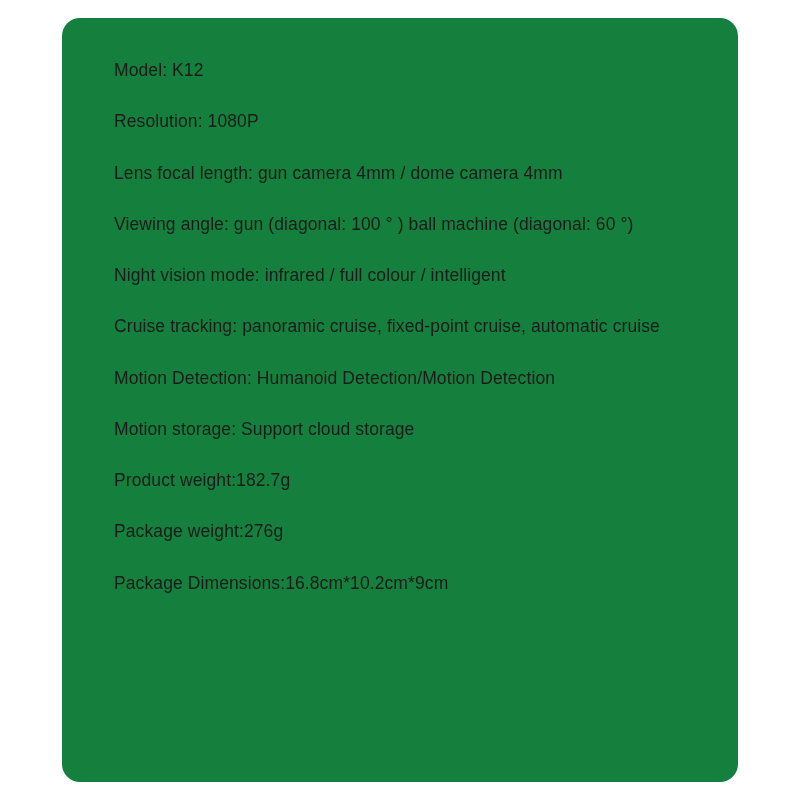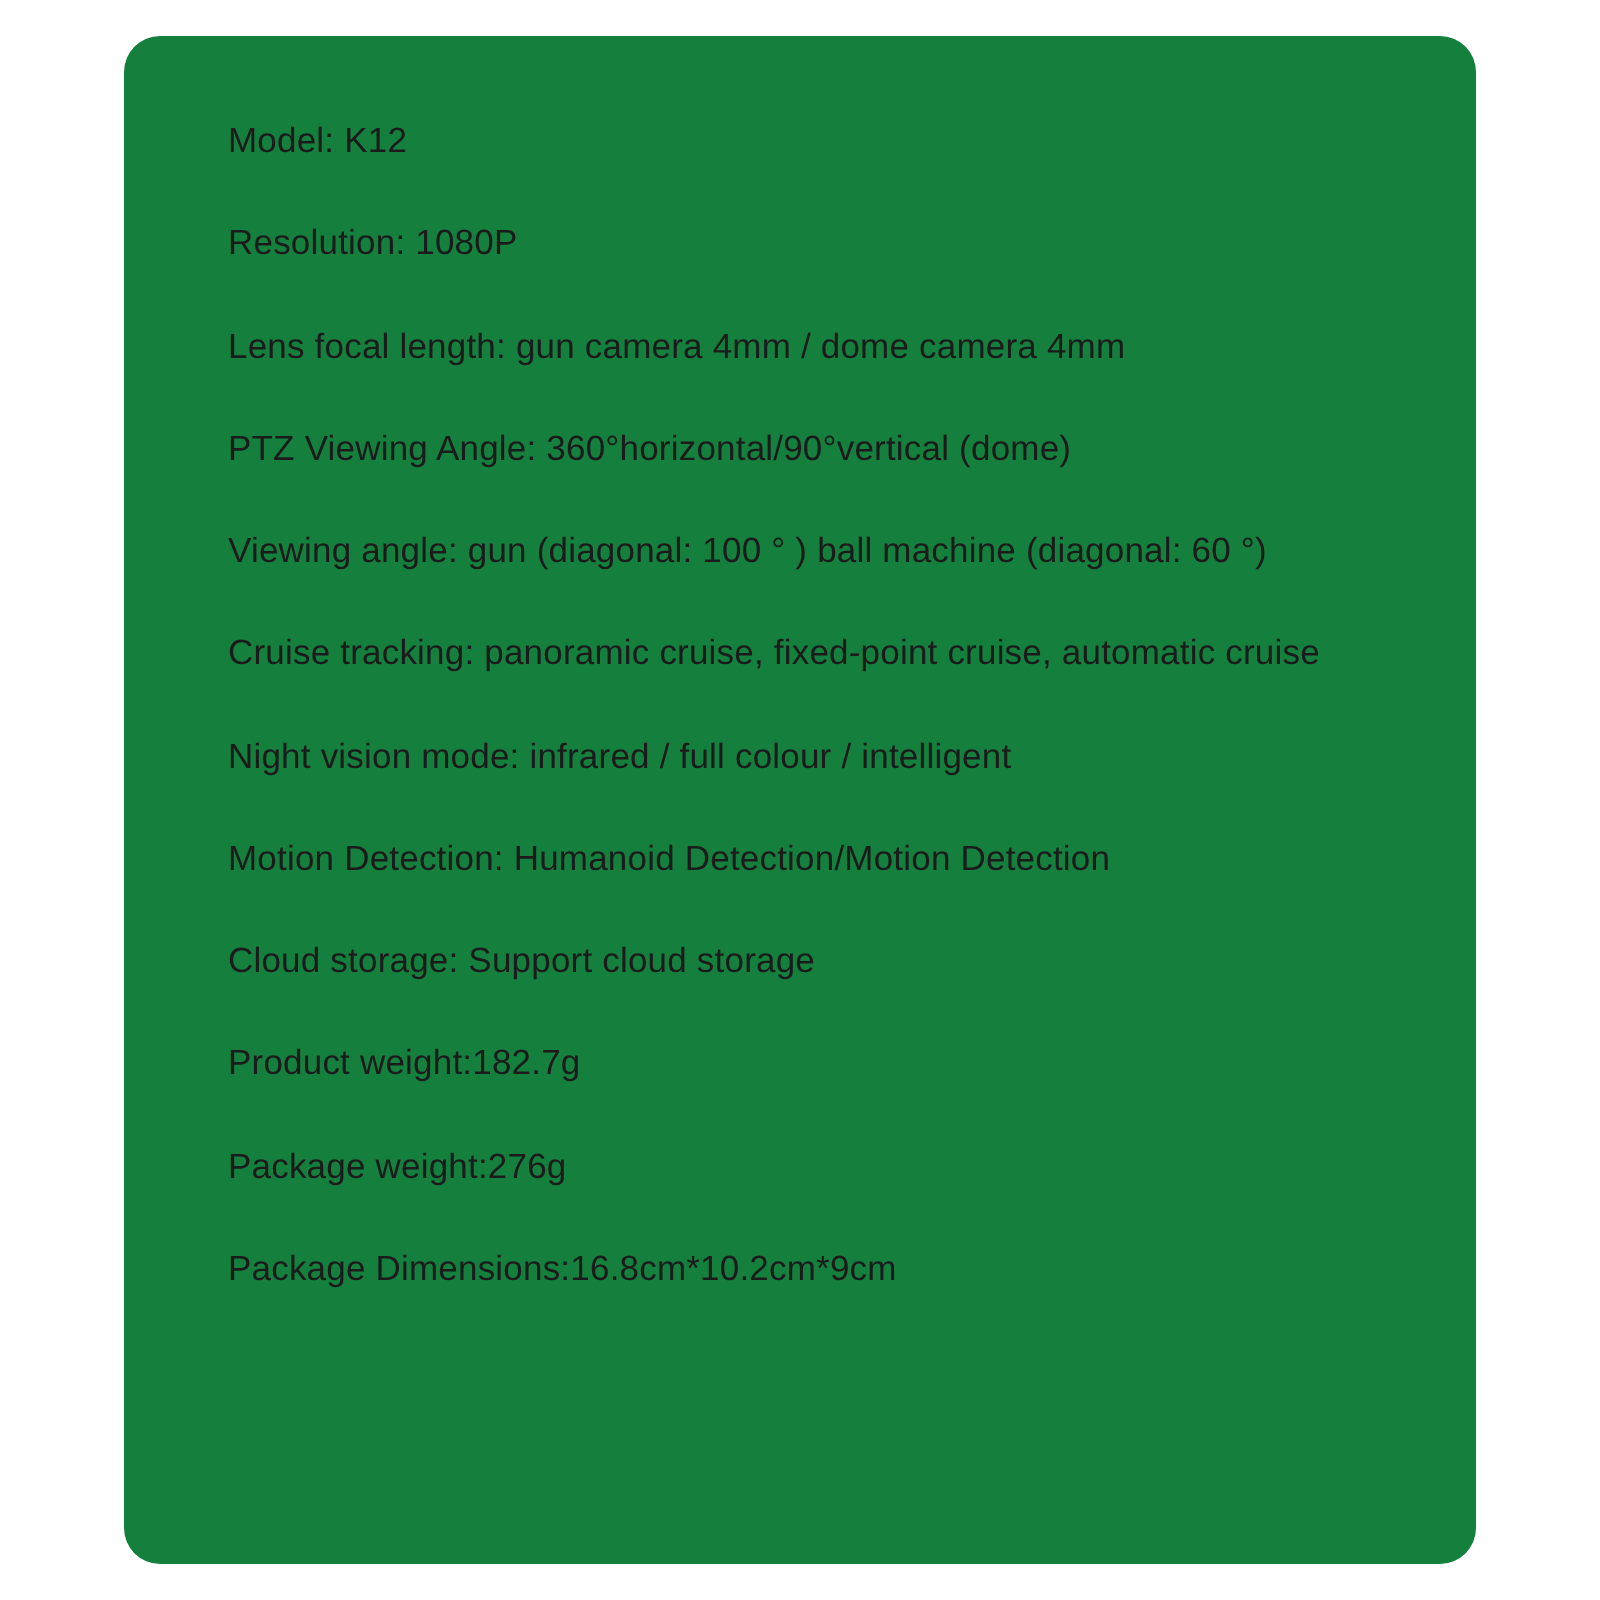--- a/index.html
+++ b/index.html
@@ -43,23 +43,22 @@
   }
 </style>
 </head>
 <body>
 
 <div id="spec-card">
   <div id="spec-list">
     <div class="spec-line">Model: K12</div>
     <div class="spec-line">Resolution: 1080P</div>
     <div class="spec-line">Lens focal length: gun camera 4mm / dome camera 4mm</div>
-    <div class="spec-line">PTZ Viewing Angle: 360°horizontal/90°vertical (dome)</div>
     <div class="spec-line">Viewing angle: gun (diagonal: 100 ° ) ball machine (diagonal: 60 °)</div>
+    <div class="spec-line">Night vision mode: infrared / full colour / intelligent</div>
     <div class="spec-line">Cruise tracking: panoramic cruise, fixed-point cruise, automatic cruise</div>
-    <div class="spec-line">Night vision mode: infrared / full colour / intelligent</div>
     <div class="spec-line">Motion Detection: Humanoid Detection/Motion Detection</div>
-    <div class="spec-line">Cloud storage: Support cloud storage</div>
+    <div class="spec-line">Motion storage: Support cloud storage</div>
     <div class="spec-line">Product weight:182.7g</div>
     <div class="spec-line">Package weight:276g</div>
     <div class="spec-line">Package Dimensions:16.8cm*10.2cm*9cm</div>
   </div>
 </div>
 
 </body></html>

